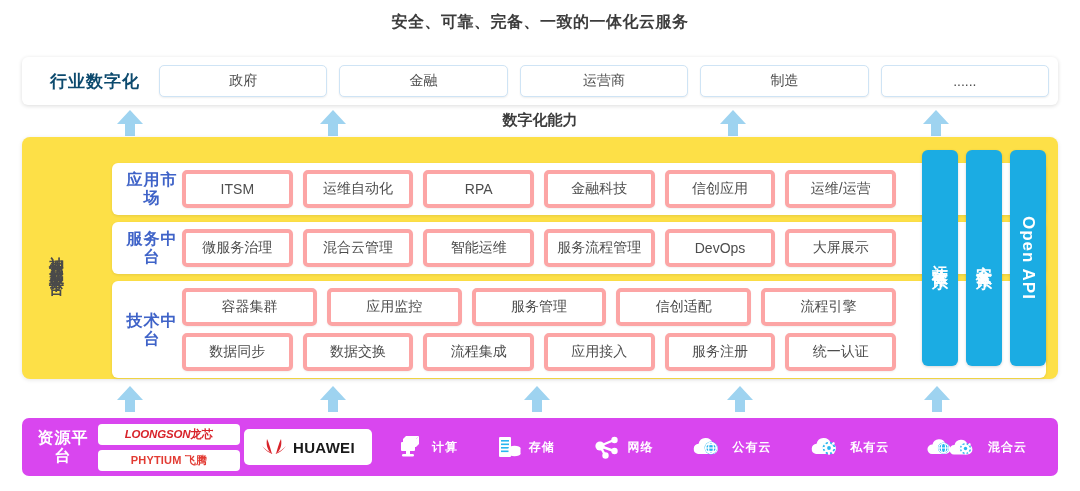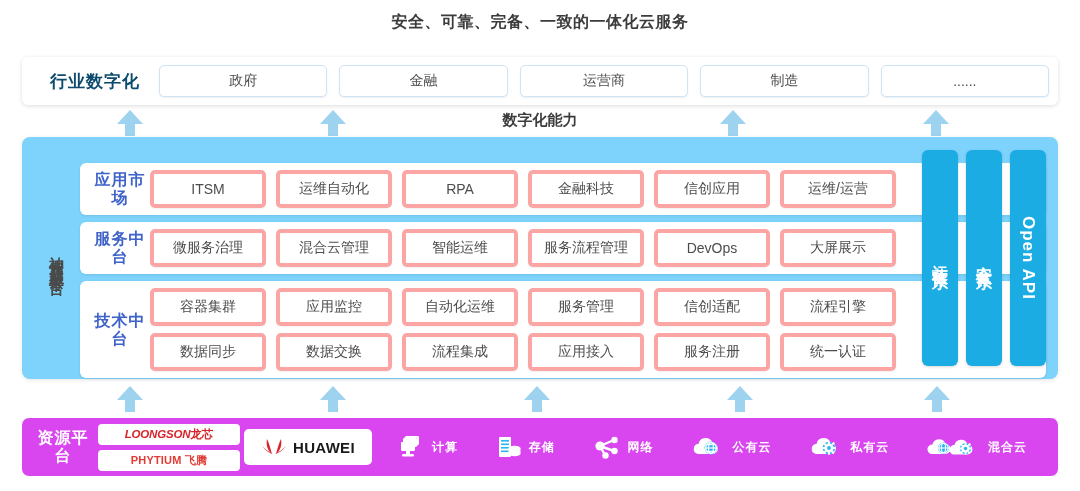--- a/index.html
+++ b/index.html
@@ -57,23 +57,23 @@
     border-left:13px solid transparent;border-right:13px solid transparent;
     border-bottom:14px solid #9ed3f0;
   }
   .arrow .stem{
     position:absolute;left:8px;top:13px;width:10px;height:13px;background:#9ed3f0;
   }
 
   
   .platform{
     position:absolute;left:22px;top:137px;width:1036px;height:242px;
-    background:#7dd3fc;border-radius:8px;
+    background:#fde047;border-radius:8px;
     box-shadow:0 1px 4px rgba(0,0,0,.10);
-    display:flex;box-sizing:border-box;padding:26px 12px;
+    display:flex;box-sizing:border-box;padding:26px 12px;gap:32px;
   }
   .platform-label{
     width:46px;flex:none;
     display:flex;align-items:center;justify-content:center;
     font-size:15px;font-weight:bold;color:#4a4a4a;
     writing-mode:vertical-rl;text-orientation:upright;
     letter-spacing:3px;line-height:1;
   }
   .platform-inner{
     flex:1;display:flex;flex-direction:column;gap:7px;position:relative;
@@ -220,21 +220,20 @@
         </div>
         <div style="width:140px;flex:none;"></div>
       </div>
 
       <div class="layer layer-tech">
         <div class="layer-label">技术中台</div>
         <div class="layer-rows">
           <div class="chip-row">
             <div class="chip">容器集群</div>
             <div class="chip">应用监控</div>
-            <div class="chip">自动化运维</div>
             <div class="chip">服务管理</div>
             <div class="chip">信创适配</div>
             <div class="chip">流程引擎</div>
           </div>
           <div class="chip-row">
             <div class="chip">数据同步</div>
             <div class="chip">数据交换</div>
             <div class="chip">流程集成</div>
             <div class="chip">应用接入</div>
             <div class="chip">服务注册</div>

